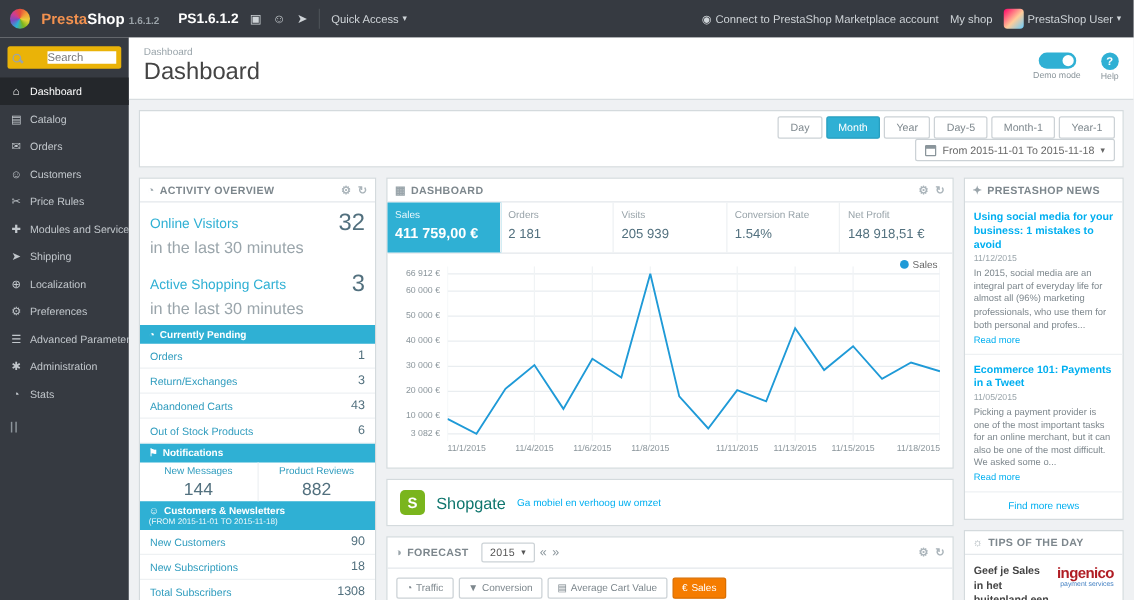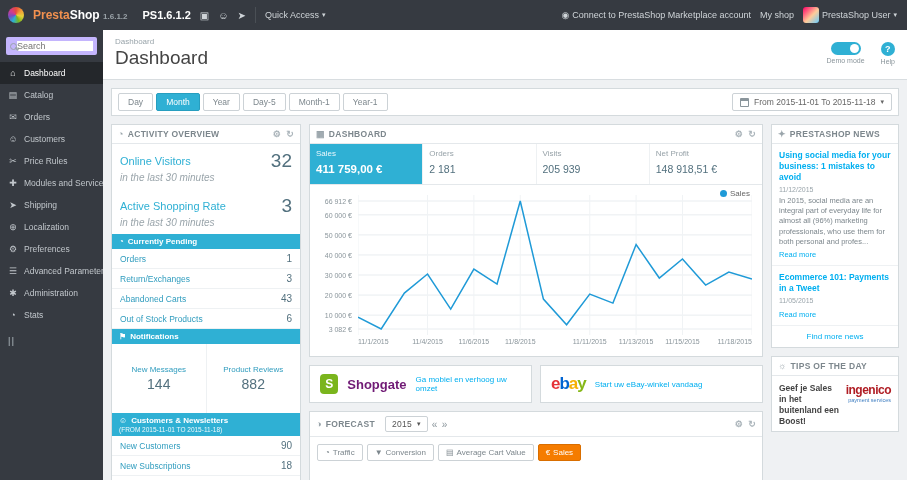--- a/index.html
+++ b/index.html
@@ -21,21 +21,21 @@
   .shop-name{font-size:11px;font-weight:bold;color:#fff;margin-left:6px;}
   .tb-icon{font-size:10px;color:#cfd4d8;cursor:pointer;}
   .tb-sep{width:1px;height:16px;background:#4a4f55;}
   .tb-link{font-size:9px;color:#cfd4d8;cursor:pointer;display:flex;align-items:center;gap:3px;}
   .avatar{width:16px;height:16px;border-radius:3px;background:linear-gradient(135deg,#f06,#fc9 55%,#6cf);}
   .caret{font-size:7px;}
 
   
   .app{display:flex;height:450px;}
   .sidebar{width:103px;background:var(--dark);flex-shrink:0;display:flex;flex-direction:column;}
-  .search-box{margin:7px 6px;height:18px;background:#c4b5fd;border-radius:2px;display:flex;align-items:center;padding:0 4px;gap:0;}
+  .search-box{margin:7px 6px;height:18px;background:#eab308;border-radius:2px;display:flex;align-items:center;padding:0 4px;gap:21px;}
   .mag{width:7px;height:7px;border:1.5px solid #9aa4aa;border-radius:50%;position:relative;flex-shrink:0;}
   .mag::after{content:"";position:absolute;width:4px;height:1.5px;background:#9aa4aa;transform:rotate(45deg);right:-3px;bottom:-1px;}
   .search-box input{border:0;outline:0;width:100%;font-size:9px;font-family:"Liberation Sans",sans-serif;color:#555;}
   .nav-item{display:flex;align-items:center;gap:6px;padding:6px 8px;color:#c2c7cc;font-size:8.5px;cursor:pointer;white-space:nowrap;overflow:hidden;}
   .nav-item.active{background:var(--darker);color:#fff;}
   .nav-icon{width:10px;font-size:9px;text-align:center;flex-shrink:0;}
   .collapse-btn{margin:10px 8px;color:#8d959b;font-size:9px;font-weight:bold;letter-spacing:1px;cursor:pointer;}
 
   
   .main{flex:1;display:flex;flex-direction:column;overflow:hidden;}
@@ -43,21 +43,21 @@
   .breadcrumb{font-size:8px;color:#99a4aa;}
   .page-title{font-size:19px;color:#444;font-weight:normal;margin-top:1px;}
   .hdr-controls{display:flex;gap:16px;align-items:center;}
   .hdr-ctrl{display:flex;flex-direction:column;align-items:center;gap:2px;cursor:pointer;}
   .toggle{width:30px;height:13px;border-radius:7px;background:var(--accent);position:relative;}
   .toggle::after{content:"";position:absolute;width:9px;height:9px;border-radius:50%;background:#fff;top:2px;right:2px;}
   .help-circle{width:14px;height:14px;border-radius:50%;background:var(--accent);color:#fff;font-size:9px;font-weight:bold;display:flex;align-items:center;justify-content:center;}
   .ctrl-label{font-size:7px;color:#8a959b;}
 
   .content{padding:8px;flex:1;overflow:hidden;}
-  .filterbar{background:#fff;border:1px solid var(--pborder);padding:4px 6px;display:flex;justify-content:space-between;align-items:flex-end;margin-bottom:8px;}
+  .filterbar{background:#fff;border:1px solid var(--pborder);padding:4px 6px;display:flex;justify-content:space-between;align-items:flex-end;margin-bottom:8px;flex-direction:column;}
   .fbtn-group{display:flex;gap:3px;}
   .fbtn{border:1px solid #ccd2d6;background:#fff;color:#7d878d;font-size:8.5px;padding:3px 9px;border-radius:2px;cursor:pointer;}
   .fbtn.active{background:var(--accent);border-color:#279ebf;color:#fff;}
   .date-chip{border:1px solid #ccd2d6;border-radius:2px;padding:3px 7px;font-size:8.5px;color:#666;display:flex;align-items:center;gap:5px;cursor:pointer;}
   .cal{width:9px;height:9px;border:1px solid #8a959b;border-top:3px solid #8a959b;border-radius:1px;}
 
   .cols{display:flex;gap:8px;align-items:flex-start;}
   .col-a{width:190px;flex-shrink:0;}
   .col-b{flex:1;min-width:0;}
   .col-c{width:128px;flex-shrink:0;}
@@ -65,30 +65,30 @@
   .panel{background:#fff;border:1px solid var(--pborder);margin-bottom:8px;}
   .panel-h{display:flex;align-items:center;gap:4px;padding:4px 6px;border-bottom:1px solid #e4e8eb;font-size:8.5px;font-weight:bold;color:#7d878d;letter-spacing:.3px;}
   .ph-glyph{color:#9aa5ab;font-size:9px;}
   .ph-actions{margin-left:auto;display:flex;gap:5px;color:#aab4ba;font-size:9px;}
   .ph-actions span{cursor:pointer;}
 
   
   .big-row{display:flex;justify-content:space-between;align-items:center;padding:6px 8px 0;}
   .big-label{color:var(--accent);font-size:11px;cursor:pointer;}
   .big-value{font-size:19px;color:var(--value);}
-  .sub-note{font-size:10px;color:#9aa5ab;padding:0 8px 6px;font-style:italic;}
+  .sub-note{font-size:13px;color:#9aa5ab;padding:0 8px 6px;}
   .blue-bar{background:var(--accent);color:#fff;padding:3px 7px;font-size:8px;font-weight:bold;display:flex;align-items:center;gap:4px;}
   .blue-bar.two-line{flex-direction:column;align-items:flex-start;gap:1px;}
   .bb-row{display:flex;align-items:center;gap:4px;}
   .bb-sub{font-size:6.5px;font-weight:normal;opacity:.92;}
   .a-row{display:flex;justify-content:space-between;align-items:center;padding:4px 8px;border-bottom:1px solid var(--rowline);cursor:pointer;}
   .a-lbl{color:#2f9cbe;font-size:8.5px;}
   .a-val{color:var(--value);font-size:10px;}
   .notif{display:flex;text-align:center;}
-  .notif-cell{flex:1;padding:21px 2px;cursor:pointer;}
+  .notif-cell{flex:1;padding:2px 2px;cursor:pointer;}
   .notif-cell + .notif-cell{border-left:1px solid var(--rowline);}
   .notif-lbl{color:#2f9cbe;font-size:8px;}
   .notif-val{color:var(--value);font-size:14px;margin-top:2px;}
 
   
   .kpis{display:flex;border-bottom:1px solid #e4e8eb;}
   .kpi{flex:1;min-width:0;padding:5px 6px;border-right:1px solid var(--rowline);min-height:40px;cursor:pointer;}
   .kpi:last-child{border-right:0;}
   .k-label{font-size:8px;color:#98a3a9;}
   .k-value{font-size:10.5px;color:var(--value);margin-top:5px;white-space:nowrap;}
@@ -106,21 +106,21 @@
   .x-axis-row{display:flex;padding:3px 10px 8px;}
   .x-spacer{width:38px;flex-shrink:0;}
   .x-axis{flex:1;position:relative;height:10px;min-width:0;}
   .xtick{position:absolute;transform:translateX(-50%);font-size:7px;color:#8a959b;white-space:nowrap;}
   .xtick:first-child{transform:none;}
   .xtick:last-child{transform:translateX(-100%);}
 
   .ads{display:flex;gap:8px;margin-bottom:8px;}
   .ad{flex:1;background:#fff;border:1px solid var(--pborder);display:flex;align-items:center;gap:9px;padding:8px 10px;min-height:38px;}
   .sg-icon{width:20px;height:20px;border-radius:4px;background:#7ab51d;color:#fff;font-size:12px;font-weight:bold;display:flex;align-items:center;justify-content:center;}
-  .sg-name{color:#701a75;font-size:13px;font-weight:bold;}
+  .sg-name{color:#0f766e;font-size:13px;font-weight:normal;}
   .ad-link{color:var(--link);font-size:8px;cursor:pointer;}
   .ebay{font-size:17px;font-weight:bold;letter-spacing:-1px;}
   .eb1{color:#e53238;} .eb2{color:#0064d2;} .eb3{color:#f5af02;} .eb4{color:#86b817;}
 
   .year-select{border:1px solid #ccd2d6;border-radius:2px;padding:2px 6px;font-size:8.5px;color:#555;display:flex;gap:5px;align-items:center;margin-left:6px;cursor:pointer;font-weight:normal;}
   .fc-arrow{color:#8a959b;font-size:10px;cursor:pointer;font-weight:normal;}
   .chips{display:flex;gap:4px;padding:7px;}
   .chip{border:1px solid #ccd2d6;background:#fff;color:#7d878d;font-size:8px;padding:3px 7px;border-radius:2px;display:flex;gap:3px;align-items:center;cursor:pointer;}
   .chip.active{background:var(--orange);border-color:#d96e00;color:#fff;}
   .forecast-body{height:60px;}
@@ -296,21 +296,21 @@
                 <span>⚙</span>
                 <span>↻</span>
               </span>
             </header>
             <div class="big-row">
               <span class="big-label">Online Visitors</span>
               <span class="big-value">32</span>
             </div>
             <div class="sub-note">in the last 30 minutes</div>
             <div class="big-row">
-              <span class="big-label">Active Shopping Rate</span>
+              <span class="big-label">Active Shopping Carts</span>
               <span class="big-value">3</span>
             </div>
             <div class="sub-note">in the last 30 minutes</div>
 
             <div class="blue-bar">
               <span>◔</span>
               <span>Currently Pending</span>
             </div>
             <div>
 
@@ -409,20 +409,24 @@
                   <div class="k-label">Orders</div>
                   <div class="k-value">2 181</div>
                 </div>
 
 
                 <div class="kpi">
                   <div class="k-label">Visits</div>
                   <div class="k-value">205 939</div>
                 </div>
 
+                <div class="kpi">
+                  <div class="k-label">Conversion Rate</div>
+                  <div class="k-value">1.54%</div>
+                </div>
 
                 <div class="kpi">
                   <div class="k-label">Net Profit</div>
                   <div class="k-value">148 918,51 €</div>
                 </div>
               </div>
             <div class="chart-wrap">
               <div class="y-axis">
                   <div class="ytick" style="top: 4.28571%;">66 912 €</div>
                   <div class="ytick" style="top: 14.1863%;">60 000 €</div>
@@ -473,24 +477,20 @@
                 </div>
             </div>
           </section>
 
           <div class="ads">
             <div class="ad">
               <span class="sg-icon">S</span>
               <span class="sg-name">Shopgate</span>
               <span class="ad-link">Ga mobiel en verhoog uw omzet</span>
             </div>
-            <div class="ad">
-              <span class="ebay"><span class="eb1">e</span><span class="eb2">b</span><span class="eb3">a</span><span class="eb4">y</span></span>
-              <span class="ad-link">Start uw eBay-winkel vandaag</span>
-            </div>
           </div>
 
           <section class="panel">
             <header class="panel-h">
               <span class="ph-glyph">◑</span>
               <span>FORECAST</span>
               <span class="year-select">
                 <span>2015</span>
                 <span class="caret">▾</span>
               </span>
@@ -538,20 +538,21 @@
                 <div class="news-item">
                   <div class="news-title">Using social media for your business: 1 mistakes to avoid</div>
                   <div class="news-date">11/12/2015</div>
                   <div class="news-body">In 2015, social media are an integral part of everyday life for almost all (96%) marketing professionals, who use them for both personal and profes...</div>
                   <span class="read-more">Read more</span>
                 </div>
 
                 <div class="news-item">
                   <div class="news-title">Ecommerce 101: Payments in a Tweet</div>
                   <div class="news-date">11/05/2015</div>
+                  <div class="news-body">Picking a payment provider is one of the most important tasks for an online merchant, but it can also be one of the most difficult. We asked some o...</div>
                   <span class="read-more">Read more</span>
                 </div>
               </div>
             <div class="find-more">Find more news</div>
           </section>
 
           <section class="panel">
             <header class="panel-h">
               <span class="ph-glyph">☼</span>
               <span>TIPS OF THE DAY</span>

